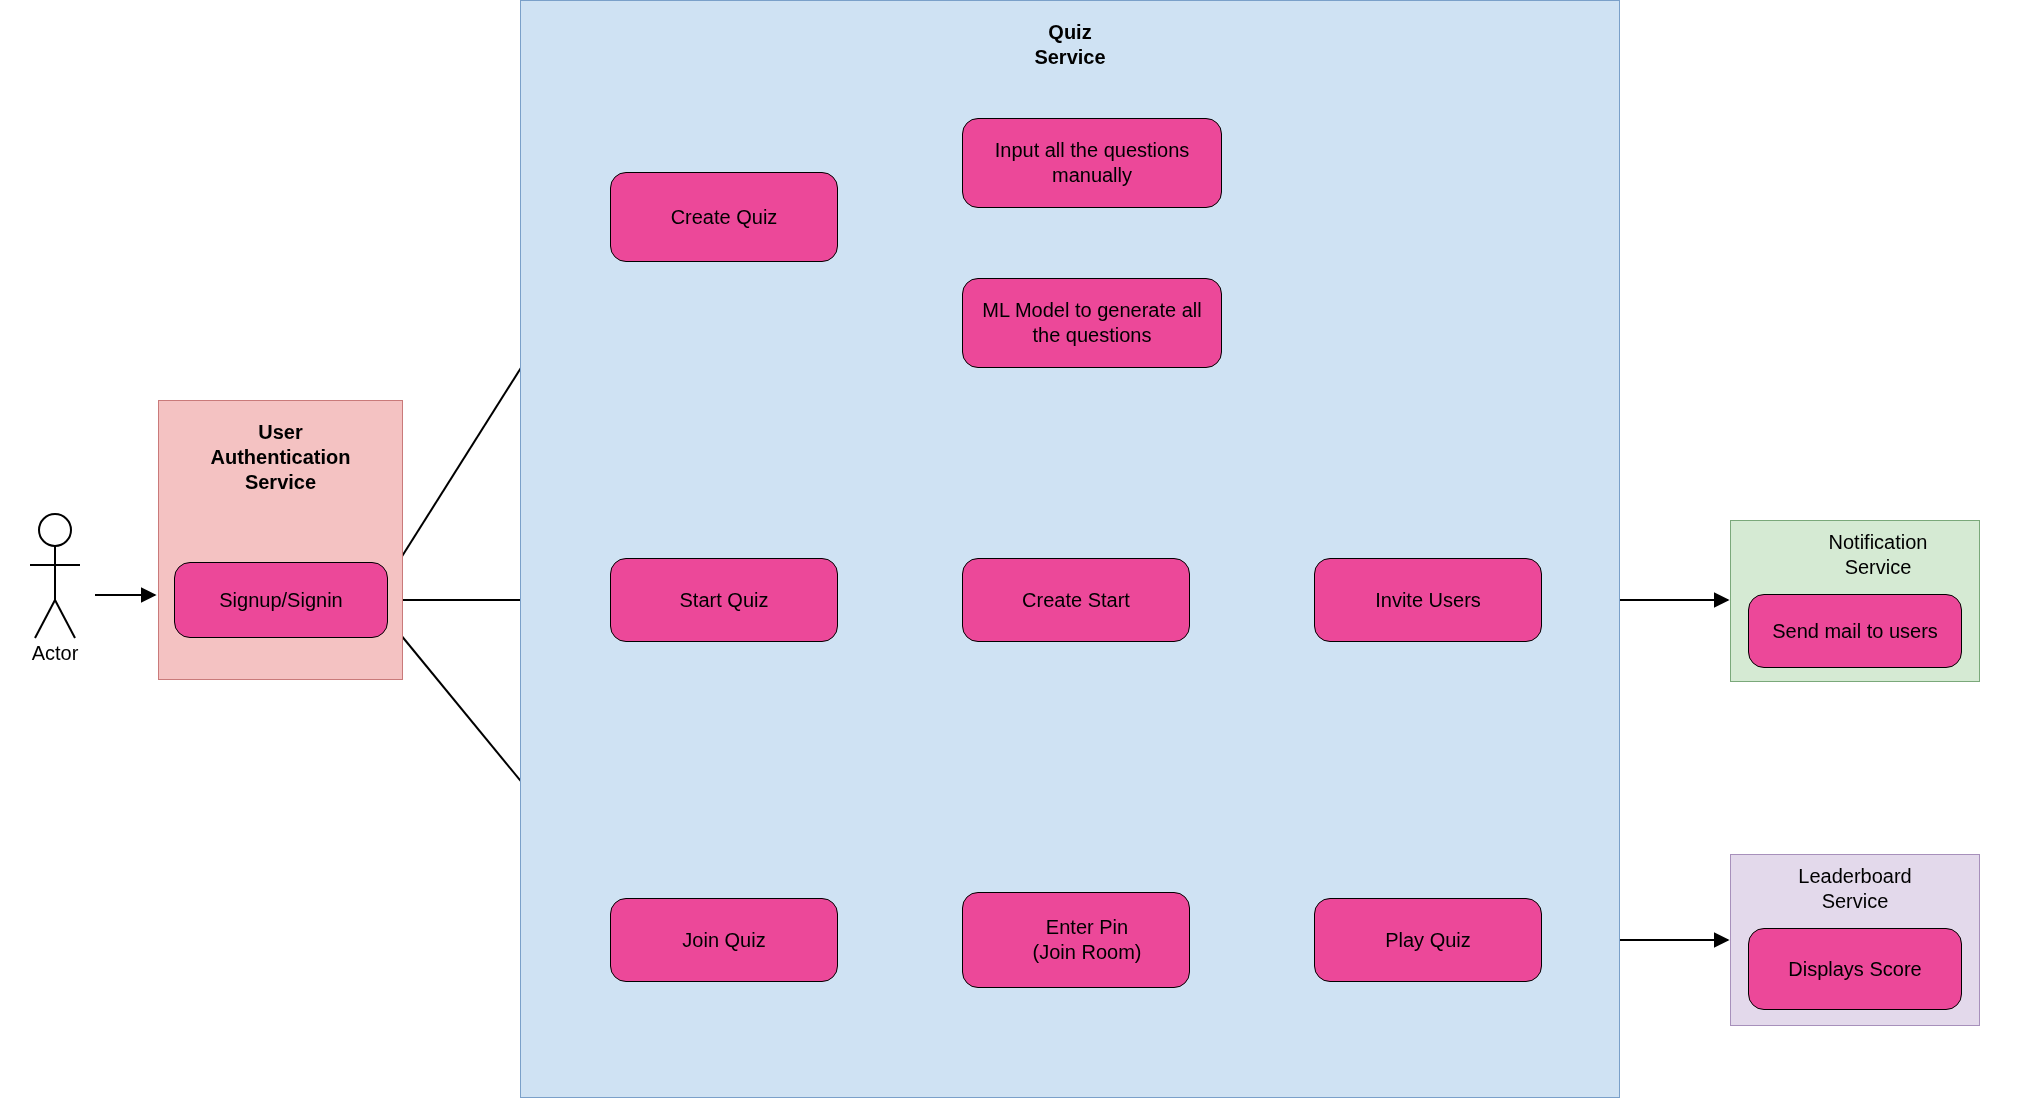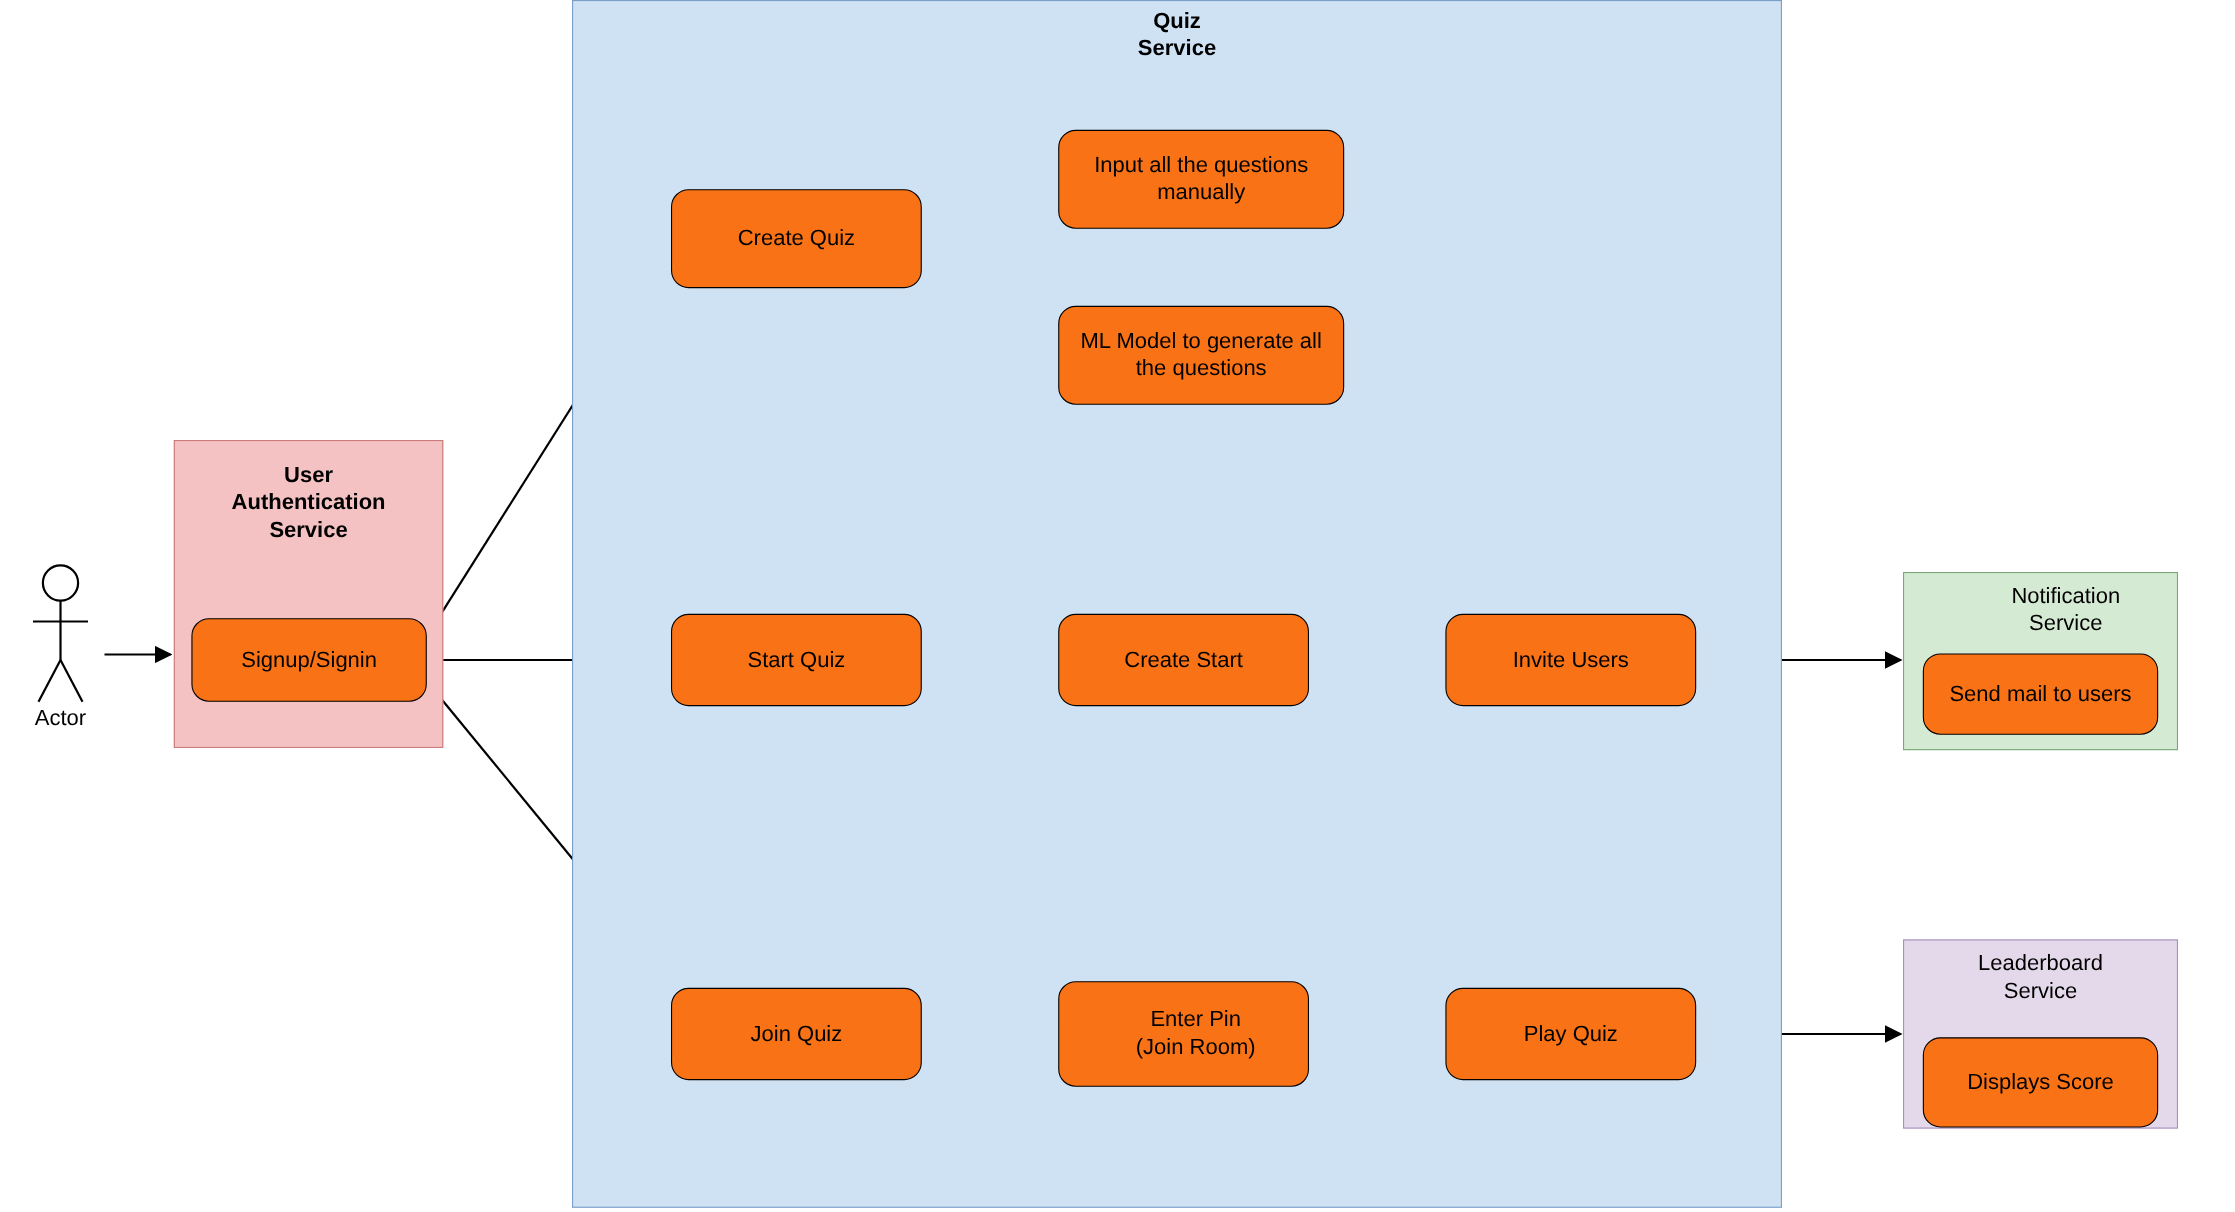--- a/index.html
+++ b/index.html
@@ -23,21 +23,21 @@
     box-sizing: border-box;
   }
   .container-label {
     position: absolute;
     text-align: center;
     font-weight: bold;
     line-height: 1.25;
   }
   .node {
     position: absolute;
-    background: #f97316;
+    background: #ec4899;
     border: 1.5px solid #000;
     border-radius: 16px;
     display: flex;
     align-items: center;
     justify-content: center;
     text-align: center;
     padding: 6px 10px;
     box-sizing: border-box;
     line-height: 1.25;
   }
@@ -101,21 +101,21 @@
 
   <div class="actor-label" style="left:20px; top:642px; width:70px;">Actor</div>
 
   <div class="container-box" style="left:158px; top:400px; width:245px; height:280px; background:#f4c2c2; border-color:#c97a7a;"></div>
   <div class="container-label" style="left:168px; top:420px; width:225px; white-space:pre-line;">User
 Authentication
 Service</div>
   <div class="node" style="left:174px; top:562px; width:214px; height:76px;text-align:center;">Signup/Signin</div>
 
   <div class="container-box" style="left:520px; top:0px; width:1100px; height:1098px; background:#cfe2f3; border-color:#7aa0c9;"></div>
-  <div class="container-label" style="left:520px; top:7px; width:1100px; white-space:pre-line;">Quiz
+  <div class="container-label" style="left:520px; top:20px; width:1100px; white-space:pre-line;">Quiz
 Service</div>
 
   <div class="node" style="left:610px; top:172px; width:228px; height:90px;">Create Quiz</div>
   <div class="node" style="left:962px; top:118px; width:260px; height:90px; white-space:pre-line;">Input all the questions manually</div>
   <div class="node" style="left:962px; top:278px; width:260px; height:90px; white-space:pre-line;">ML Model to generate all the questions</div>
 
   <div class="node" style="left:610px; top:558px; width:228px; height:84px;">Start Quiz</div>
   <div class="node" style="left:962px; top:558px; width:228px; height:84px;">Create Start</div>
   <div class="node" style="left:1314px; top:558px; width:228px; height:84px;">Invite Users</div>
 
@@ -125,15 +125,15 @@
   <div class="node" style="left:1314px; top:898px; width:228px; height:84px;">Play Quiz</div>
 
   <div class="container-box" style="left:1730px; top:520px; width:250px; height:162px; background:#d5ead3; border-color:#7aa87a;"></div>
   <div class="container-label" style="left:1730px; top:530px; width:250px; white-space:pre-line; font-weight:normal;padding-left:23px;">Notification
 Service</div>
   <div class="node" style="left:1748px; top:594px; width:214px; height:74px;">Send mail to users</div>
 
   <div class="container-box" style="left:1730px; top:854px; width:250px; height:172px; background:#e3d9eb; border-color:#a790bb;"></div>
   <div class="container-label" style="left:1730px; top:864px; width:250px; white-space:pre-line; font-weight:normal;">Leaderboard
 Service</div>
-  <div class="node" style="left:1748px; top:928px; width:214px; height:82px;margin-top:15px;">Displays Score</div>
+  <div class="node" style="left:1748px; top:928px; width:214px; height:82px;">Displays Score</div>
 
 </div>
 
 </body></html>

